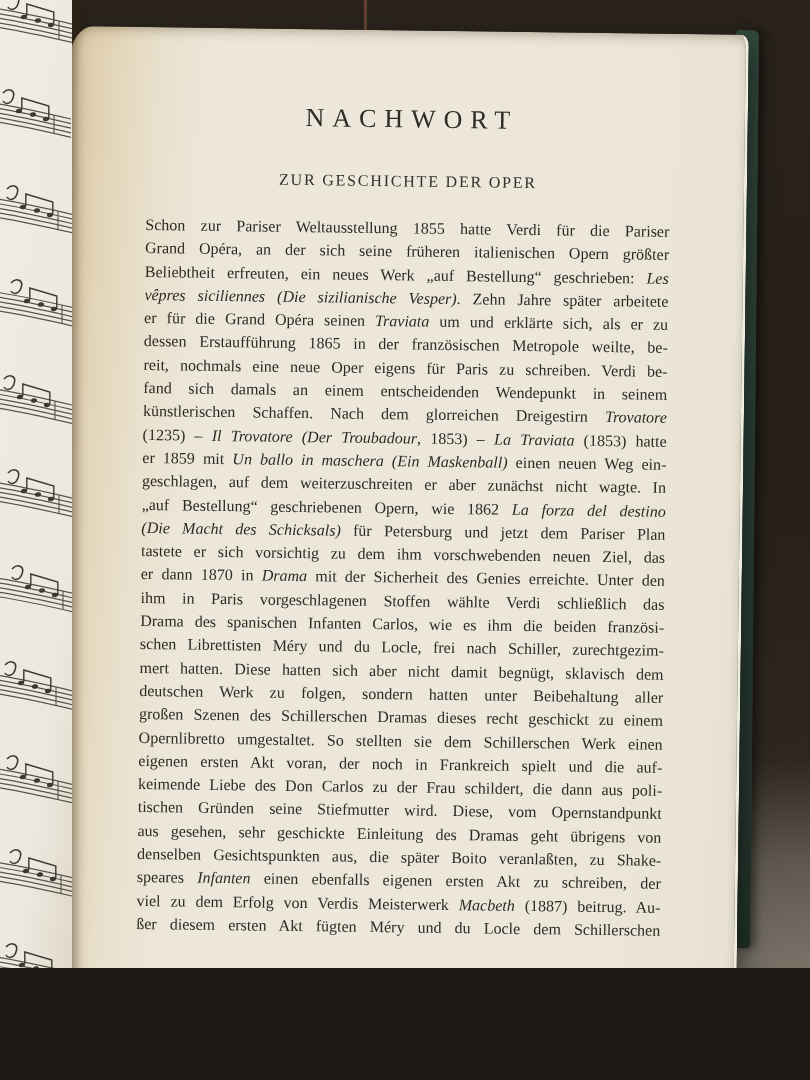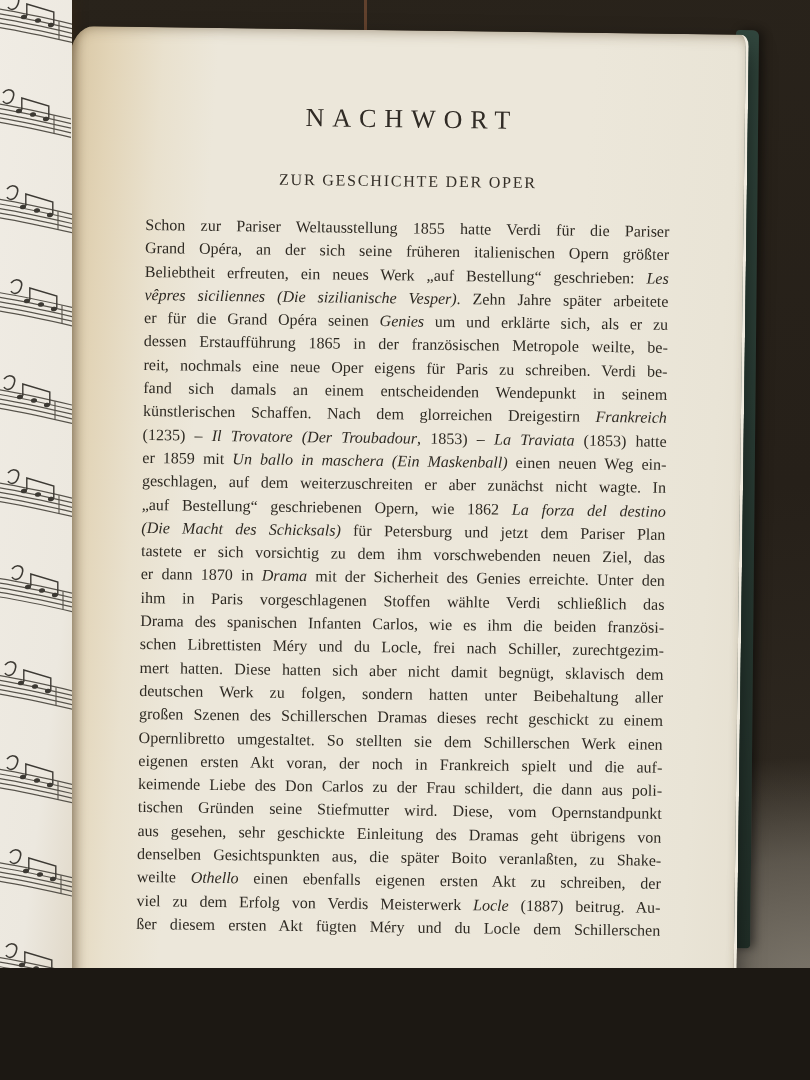--- a/index.html
+++ b/index.html
@@ -65,46 +65,46 @@
 
   <div class="book-page">
     <div class="page-content">
       <h1 class="page-title">NACHWORT</h1>
       <h2 class="page-subtitle">ZUR GESCHICHTE DER OPER</h2>
       <div class="body-text">
           <div class="text-line"><span>Schon zur Pariser Weltausstellung 1855 hatte Verdi für die Pariser</span></div>
           <div class="text-line"><span>Grand Opéra, an der sich seine früheren italienischen Opern größter</span></div>
           <div class="text-line"><span>Beliebtheit erfreuten, ein neues Werk „auf Bestellung“ geschrieben: </span><span class="italic">Les</span></div>
           <div class="text-line"><span class="italic">vêpres siciliennes (Die sizilianische Vesper)</span><span>. Zehn Jahre später arbeitete</span></div>
-          <div class="text-line"><span>er für die Grand Opéra seinen </span><span class="italic">Genies</span><span> um und erklärte sich, als er zu</span></div>
+          <div class="text-line"><span>er für die Grand Opéra seinen </span><span class="italic">Traviata</span><span> um und erklärte sich, als er zu</span></div>
           <div class="text-line"><span>dessen Erstaufführung 1865 in der französischen Metropole weilte, be-</span></div>
           <div class="text-line"><span>reit, nochmals eine neue Oper eigens für Paris zu schreiben. Verdi be-</span></div>
           <div class="text-line"><span>fand sich damals an einem entscheidenden Wendepunkt in seinem</span></div>
-          <div class="text-line"><span>künstlerischen Schaffen. Nach dem glorreichen Dreigestirn </span><span class="italic">Frankreich</span></div>
+          <div class="text-line"><span>künstlerischen Schaffen. Nach dem glorreichen Dreigestirn </span><span class="italic">Trovatore</span></div>
           <div class="text-line"><span>(1235) – </span><span class="italic">Il Trovatore (Der Troubadour</span><span>, 1853) – </span><span class="italic">La Traviata</span><span> (1853) hatte</span></div>
           <div class="text-line"><span>er 1859 mit </span><span class="italic">Un ballo in maschera (Ein Maskenball)</span><span> einen neuen Weg ein-</span></div>
           <div class="text-line"><span>geschlagen, auf dem weiterzuschreiten er aber zunächst nicht wagte. In</span></div>
           <div class="text-line"><span>„auf Bestellung“ geschriebenen Opern, wie 1862 </span><span class="italic">La forza del destino</span></div>
           <div class="text-line"><span class="italic">(Die Macht des Schicksals)</span><span> für Petersburg und jetzt dem Pariser Plan</span></div>
           <div class="text-line"><span>tastete er sich vorsichtig zu dem ihm vorschwebenden neuen Ziel, das</span></div>
           <div class="text-line"><span>er dann 1870 in </span><span class="italic">Drama</span><span> mit der Sicherheit des Genies erreichte. Unter den</span></div>
           <div class="text-line"><span>ihm in Paris vorgeschlagenen Stoffen wählte Verdi schließlich das</span></div>
           <div class="text-line"><span>Drama des spanischen Infanten Carlos, wie es ihm die beiden französi-</span></div>
           <div class="text-line"><span>schen Librettisten Méry und du Locle, frei nach Schiller, zurechtgezim-</span></div>
           <div class="text-line"><span>mert hatten. Diese hatten sich aber nicht damit begnügt, sklavisch dem</span></div>
           <div class="text-line"><span>deutschen Werk zu folgen, sondern hatten unter Beibehaltung aller</span></div>
           <div class="text-line"><span>großen Szenen des Schillerschen Dramas dieses recht geschickt zu einem</span></div>
           <div class="text-line"><span>Opernlibretto umgestaltet. So stellten sie dem Schillerschen Werk einen</span></div>
           <div class="text-line"><span>eigenen ersten Akt voran, der noch in Frankreich spielt und die auf-</span></div>
           <div class="text-line"><span>keimende Liebe des Don Carlos zu der Frau schildert, die dann aus poli-</span></div>
           <div class="text-line"><span>tischen Gründen seine Stiefmutter wird. Diese, vom Opernstandpunkt</span></div>
           <div class="text-line"><span>aus gesehen, sehr geschickte Einleitung des Dramas geht übrigens von</span></div>
           <div class="text-line"><span>denselben Gesichtspunkten aus, die später Boito veranlaßten, zu Shake-</span></div>
-          <div class="text-line"><span>weilte </span><span class="italic">Othello</span><span> einen ebenfalls eigenen ersten Akt zu schreiben, der</span></div>
-          <div class="text-line"><span>viel zu dem Erfolg von Verdis Meisterwerk </span><span class="italic">Locle</span><span> (1887) beitrug. Au-</span></div>
+          <div class="text-line"><span>speares </span><span class="italic">Infanten</span><span> einen ebenfalls eigenen ersten Akt zu schreiben, der</span></div>
+          <div class="text-line"><span>viel zu dem Erfolg von Verdis Meisterwerk </span><span class="italic">Macbeth</span><span> (1887) beitrug. Au-</span></div>
           <div class="text-line"><span>ßer diesem ersten Akt fügten Méry und du Locle dem Schillerschen</span></div>
         </div>
     </div>
   </div>
 
   <div class="music-page">
     <svg viewBox="0 0 78 1060" preserveAspectRatio="none">
       <defs>
         <path id="sline" d="M-4,0 C 24,4 50,10 80,17" fill="none" stroke="#56524a" stroke-width="1.2"></path>
         <g id="stave">

